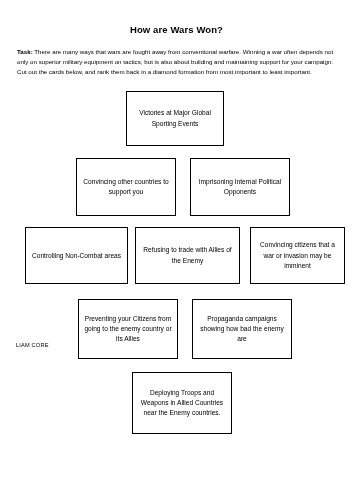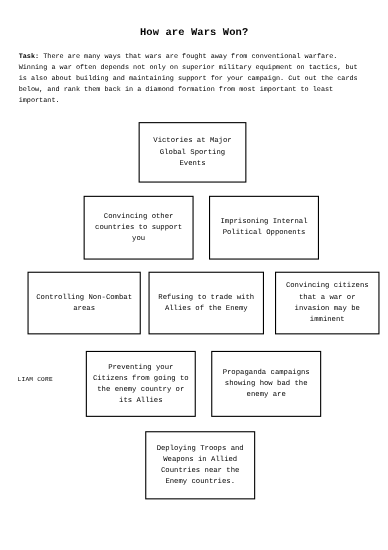--- a/index.html
+++ b/index.html
@@ -13,21 +13,20 @@
     font-family: "Liberation Sans", sans-serif;
     color: #000000;
     overflow: hidden;
   }
   .page {
     position: relative;
     width: 353px;
     height: 358px;
     box-sizing: border-box;
     padding: 14px 14px 0 14px;
-    font-family: Liberation Mono, monospace;
   }
   .title {
     text-align: center;
     font-size: 9.5px;
     font-weight: bold;
     margin: 10px 0 12px 0;
     letter-spacing: 0.1px;
   }
   .task {
     font-size: 6.2px;

